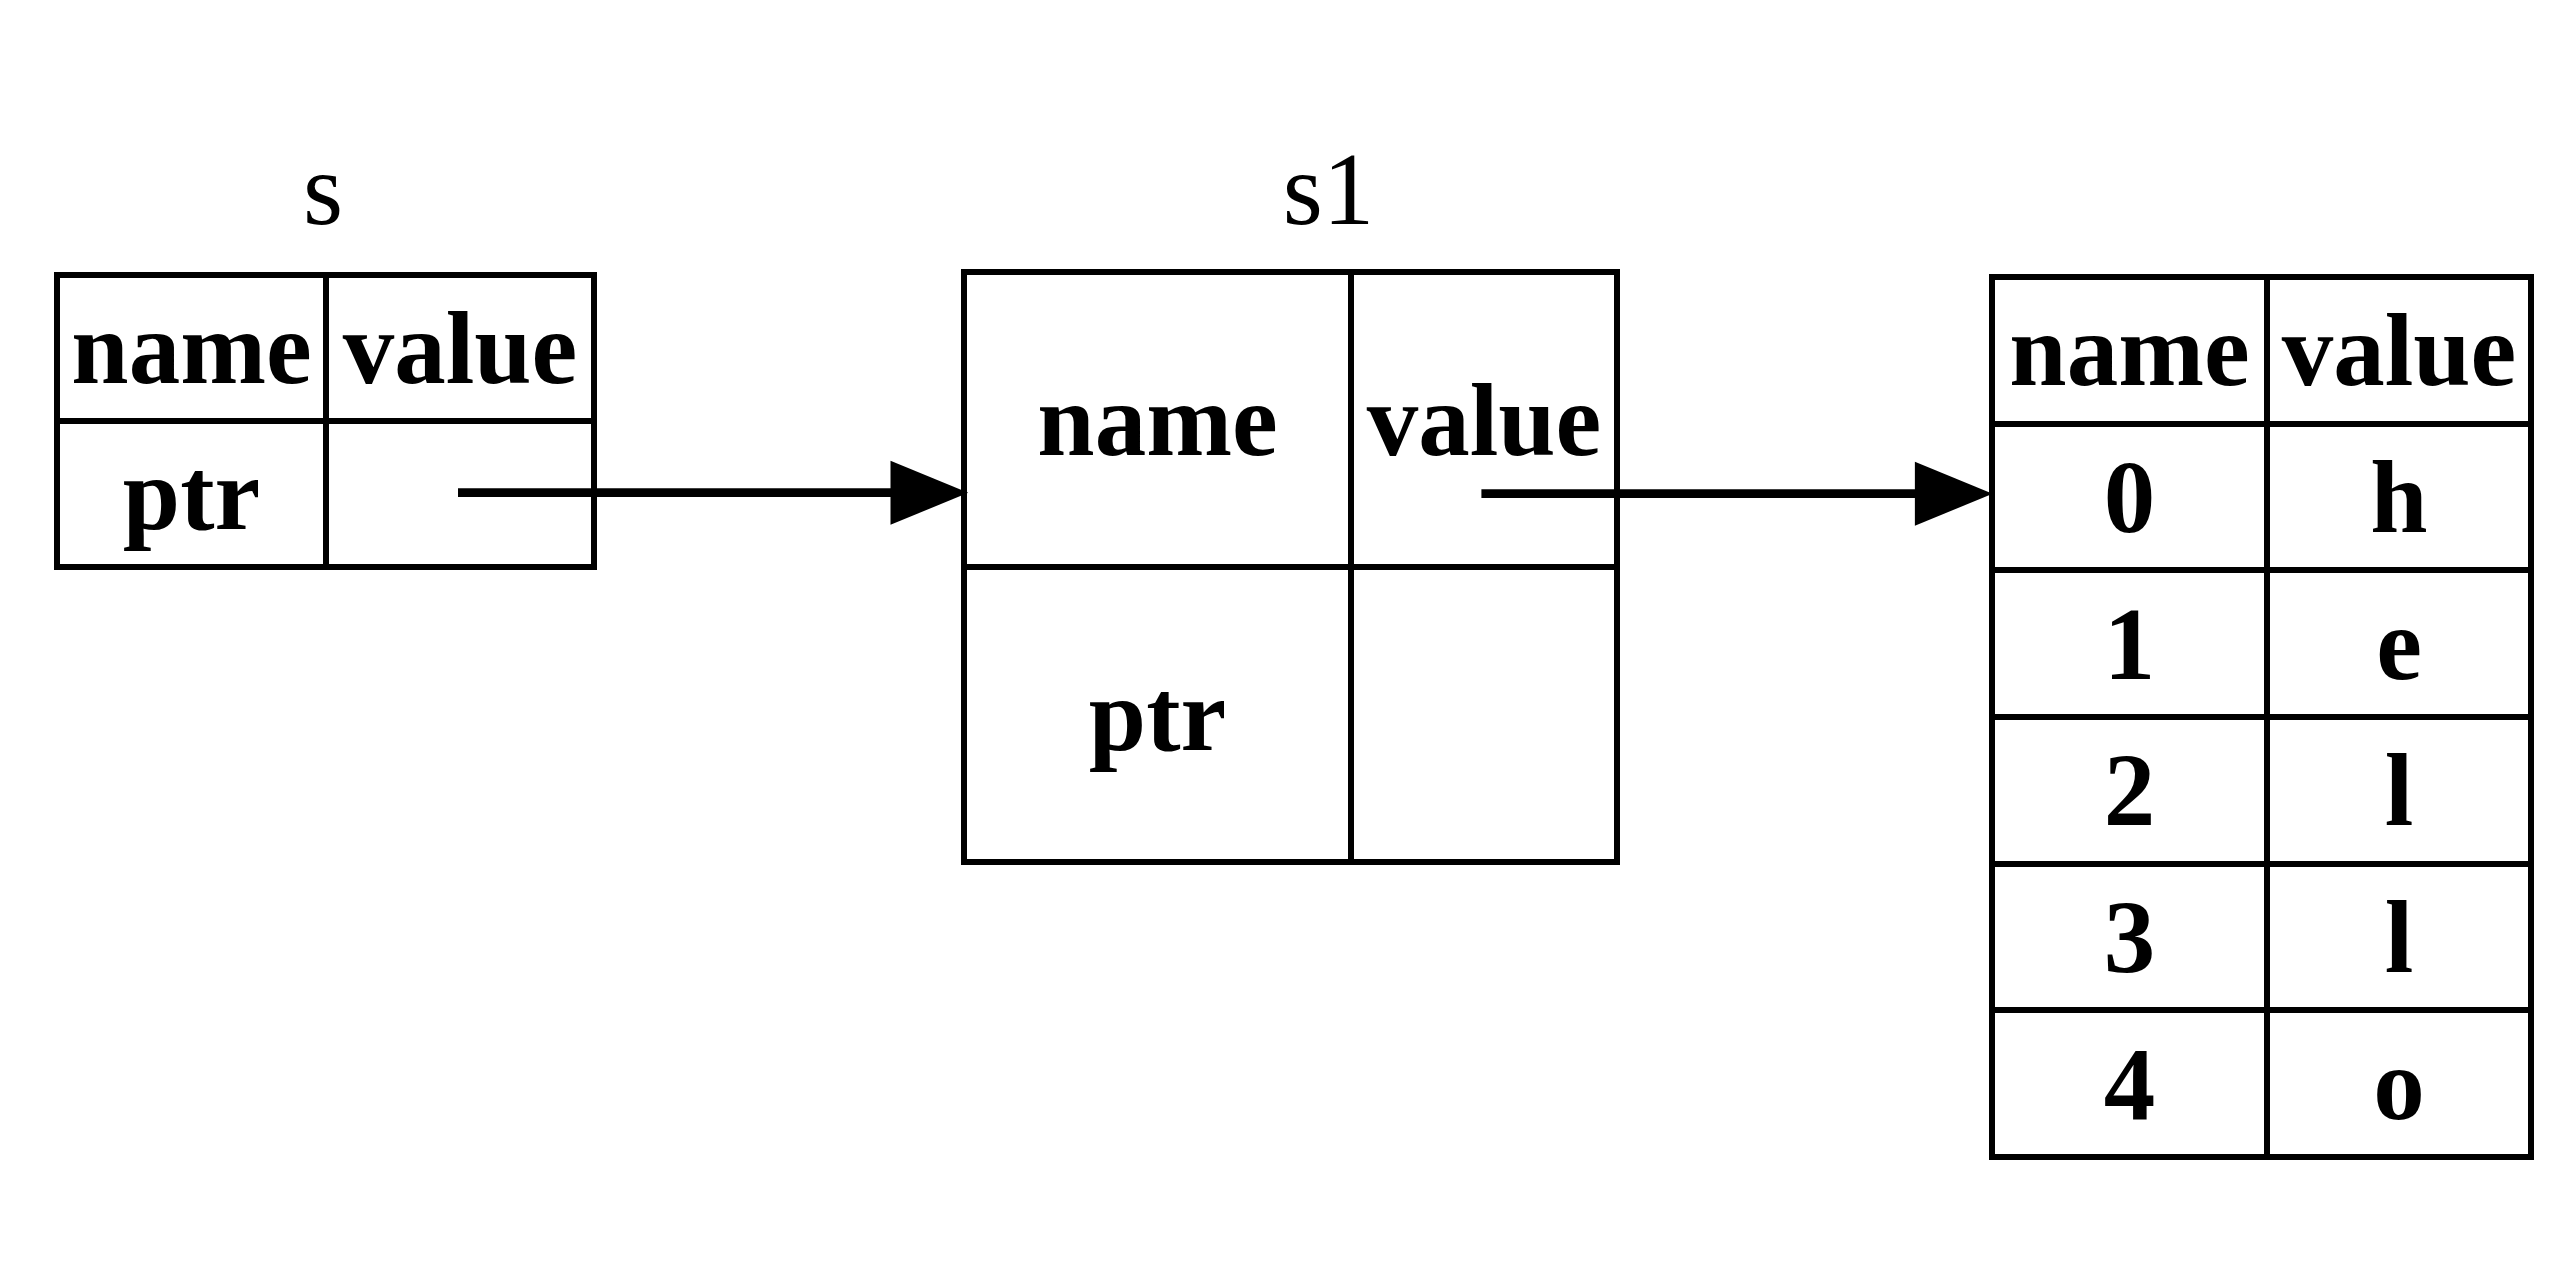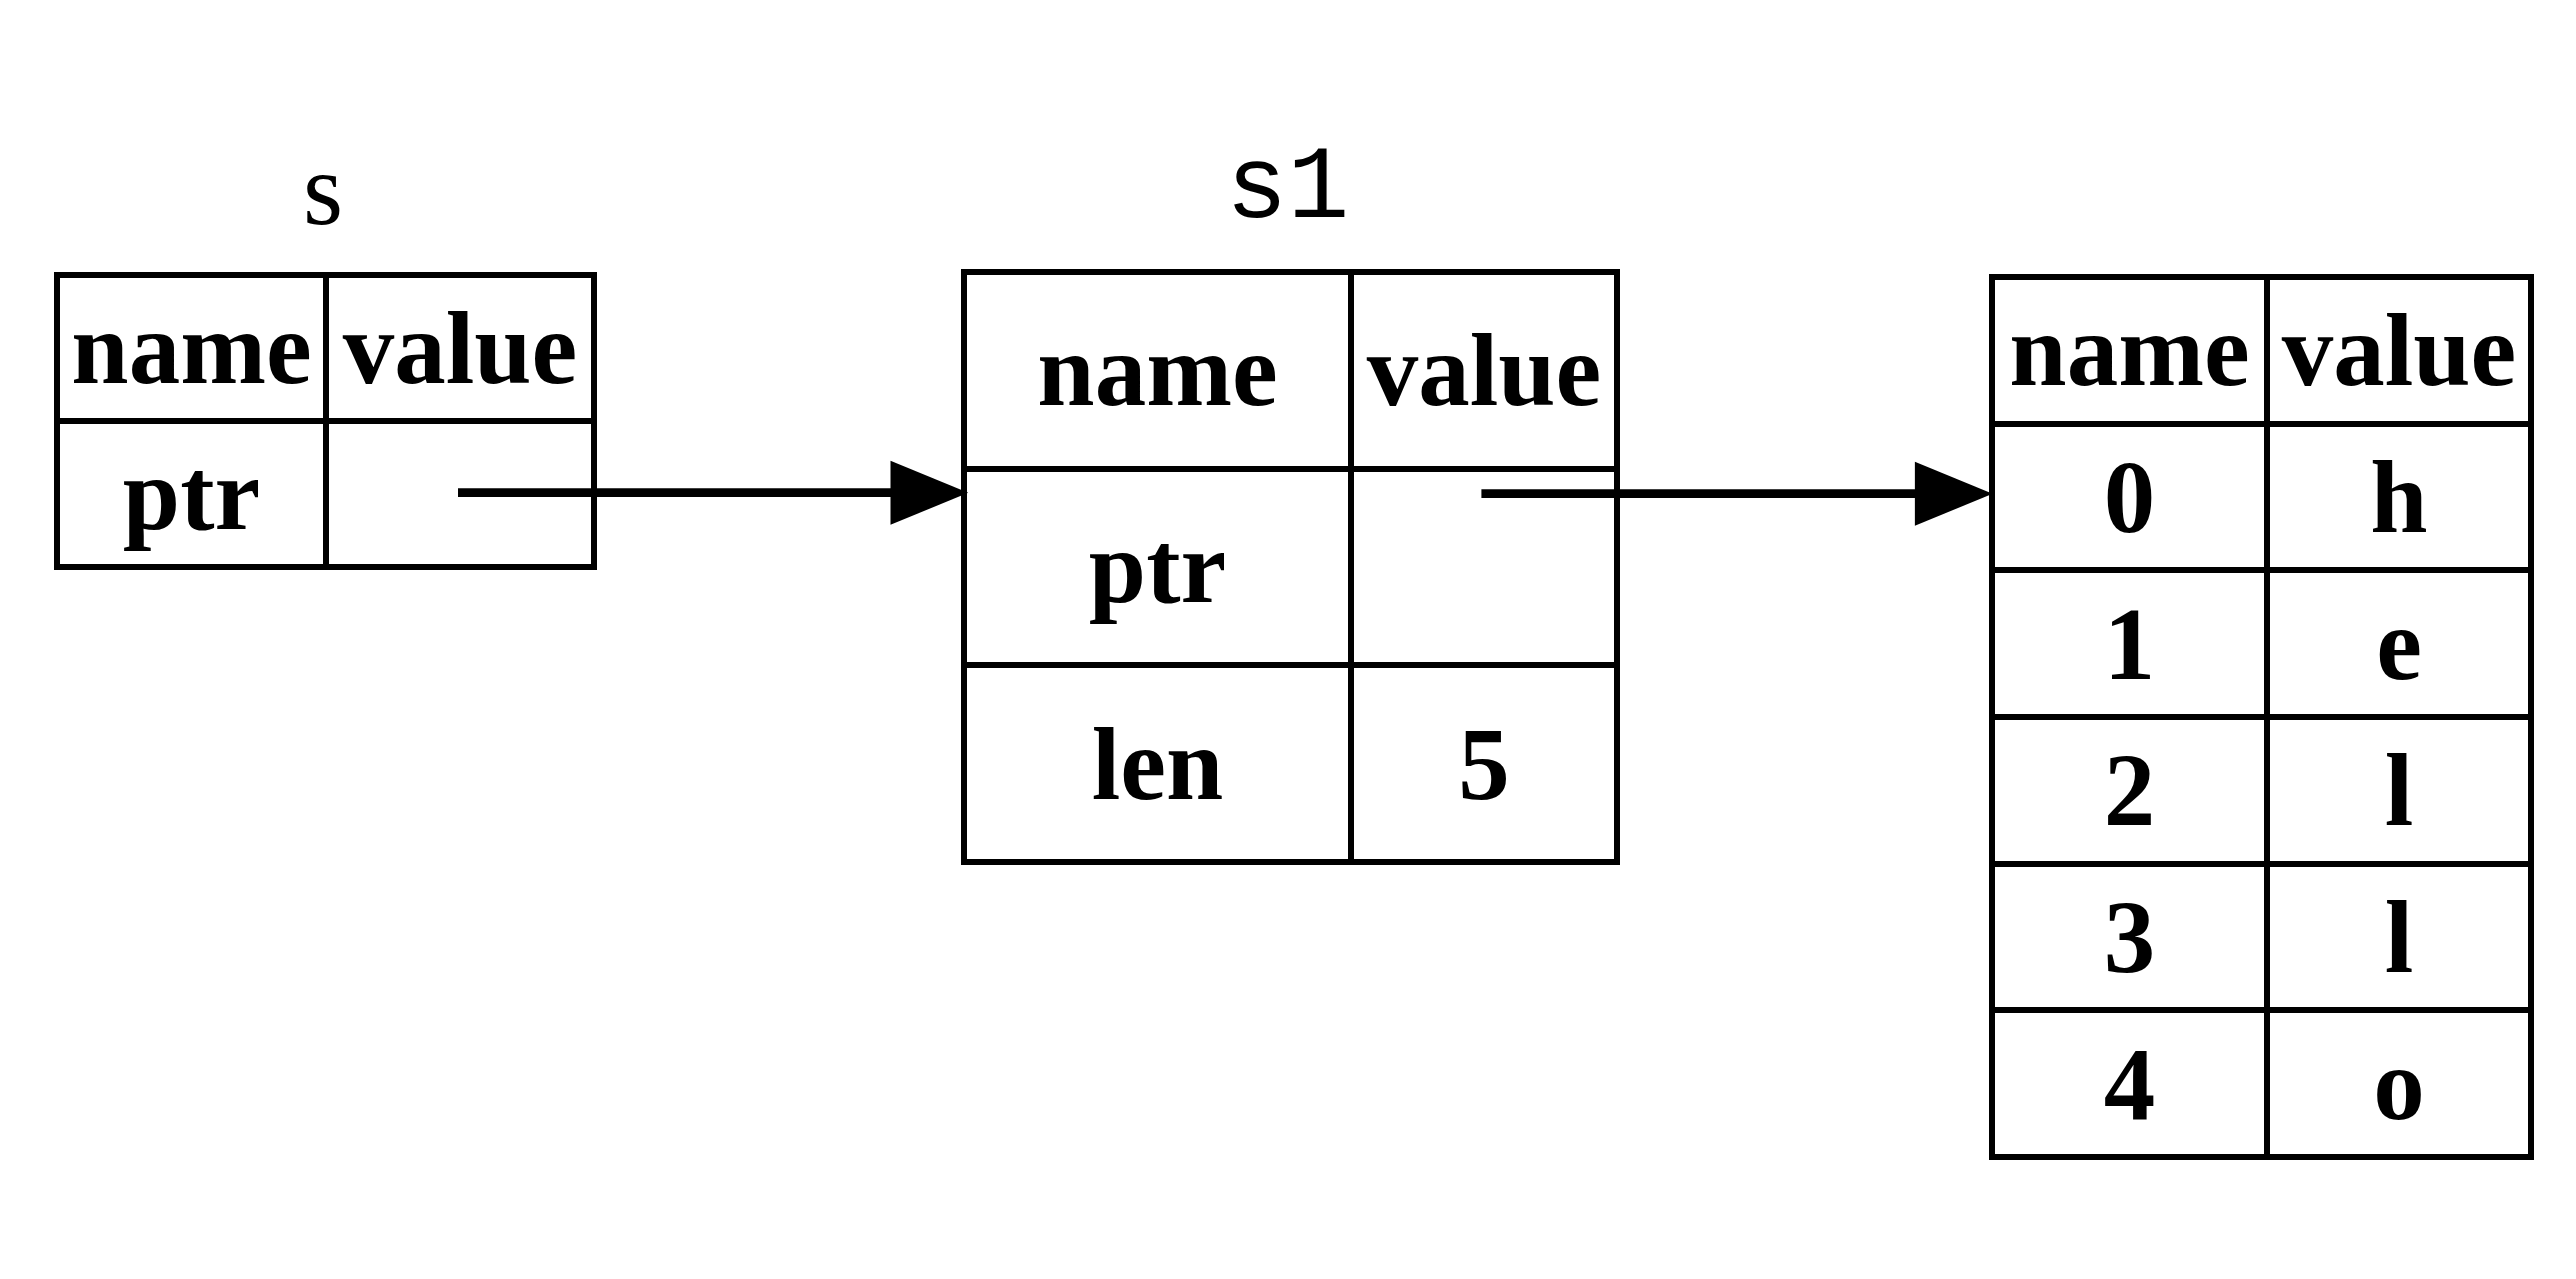--- a/index.html
+++ b/index.html
@@ -21,21 +21,21 @@
     background: #ffffff;
   }
   .var-title {
     position: absolute;
     text-align: center;
     font-size: 103px;
     line-height: 107px;
     white-space: nowrap;
   }
   #title-s  { left: 54px;  top: 136px; width: 538px; }
-  #title-s1 { left: 961px; top: 136px; width: 653px; font-family: Liberation Mono, monospace; }
+  #title-s1 { left: 1002px; top: 136px; width: 653px; }
 
   table.tbl {
     position: absolute;
     border-collapse: collapse;
     table-layout: fixed;
     background: #ffffff;
   }
   table.tbl th, table.tbl td {
     border: 6.8px solid #000000;
     font-weight: bold;
@@ -104,24 +104,20 @@
       </colgroup>
     <tbody>
         <tr>
       <th>name</th>
       <th>value</th>
     </tr>
     <tr>
       <td>ptr</td>
       <td></td>
     </tr>
-    <tr>
-      <td>len</td>
-      <td>5</td>
-    </tr>
   </tbody>
     </table>
 
   <table class="tbl" id="tbl-heap">
     <colgroup>
         <col style="width:275px">
         <col style="width:264px">
       </colgroup>
     <tbody>
         <tr>

